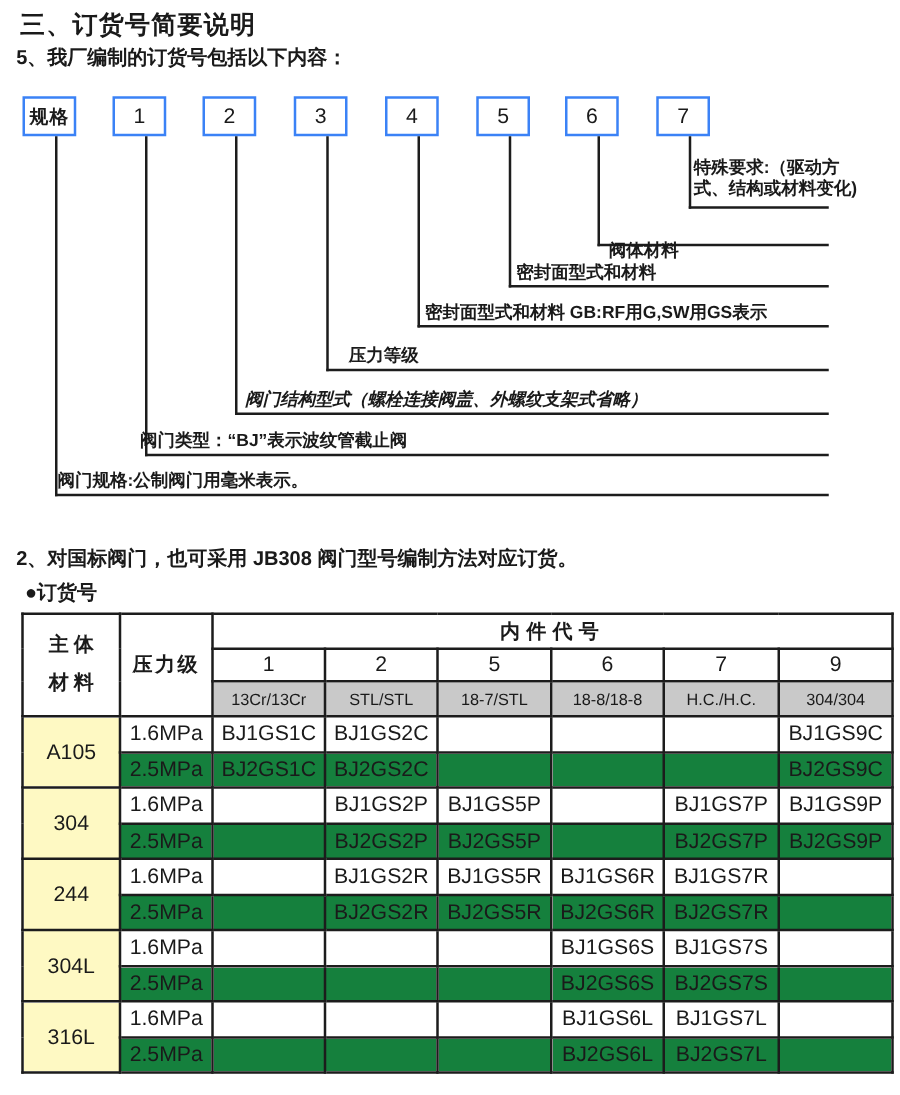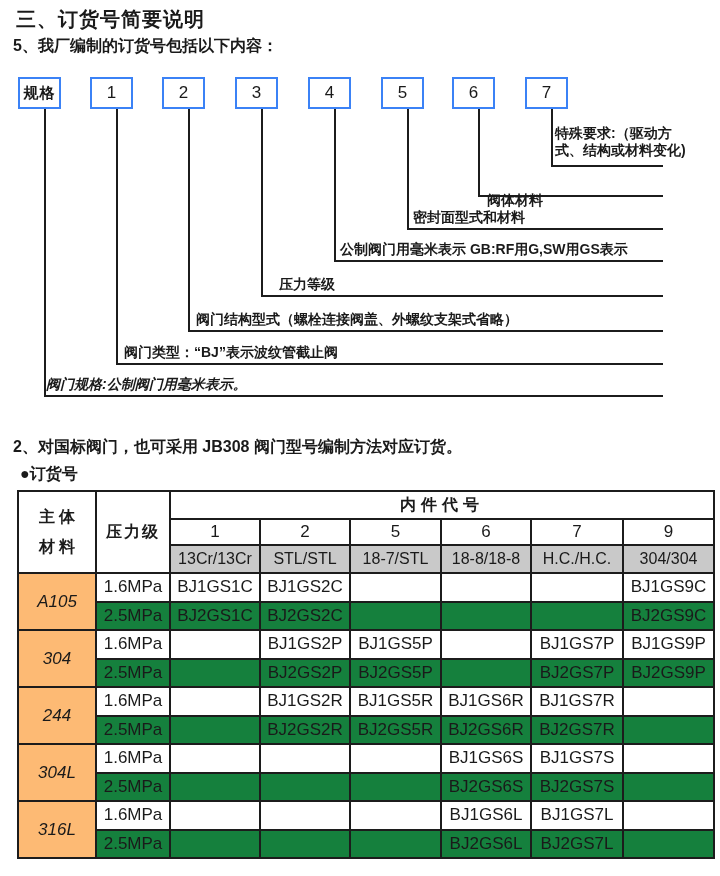--- a/index.html
+++ b/index.html
@@ -25,42 +25,42 @@
   .vline{position:absolute;width:2px;background:#1c1c1c;top:32px;}
   .v0{left:44px;height:288px;} .v1{left:116px;height:256px;} .v2{left:188px;height:223px;}
   .v3{left:261px;height:188px;} .v4{left:334px;height:153px;} .v5{left:407px;height:121px;}
   .v6{left:478px;height:88px;}  .v7{left:551px;height:58px;}
   .hline{position:absolute;height:2px;background:#1c1c1c;}
   .h0{left:44px;top:318px;width:619px;} .h1{left:116px;top:286px;width:547px;}
   .h2{left:188px;top:253px;width:475px;} .h3{left:261px;top:218px;width:402px;}
   .h4{left:334px;top:183px;width:329px;} .h5{left:407px;top:151px;width:256px;}
   .h6{left:478px;top:118px;width:185px;} .h7{left:551px;top:88px;width:112px;}
   .dlabel{position:absolute;font-size:14px;font-weight:bold;white-space:nowrap;}
-  .l0{left:46px;top:299px;font-style:italic;} .l1{left:124px;top:267px;} .l2{left:196px;top:234px;}
+  .l0{left:46px;top:299px;} .l1{left:112px;top:267px;} .l2{left:196px;top:234px;font-style:italic;}
   .l3{left:279px;top:199px;} .l4{left:340px;top:164px;} .l5{left:413px;top:132px;}
   .l6{left:487px;top:99px;margin-top:16px;}
   .l7{left:555px;top:48px;white-space:pre-line;line-height:17px;width:150px;}
 
   
   .order-table{
     position:absolute;left:17px;top:490px;width:696px;border-collapse:collapse;table-layout:fixed;
   }
   .order-table th,.order-table td{
     border:2px solid #1c1c1c;text-align:center;vertical-align:middle;padding:0;overflow:hidden;
   }
   .order-table thead tr.r1 th{height:26px;}
   .order-table thead tr.r2 th{height:24px;}
   .order-table thead tr.r3 th{height:26px;}
   .order-table tbody td{height:26.5px;}
   .th-material{font-size:16px;font-weight:bold;white-space:pre-line;line-height:30px;font-family:Liberation Serif, serif;}
   .th-pressure{font-size:16px;font-weight:bold;letter-spacing:2px;}
   .th-internals{font-size:16px;font-weight:bold;letter-spacing:5px;}
   .th-num{font-size:17px;font-weight:normal;}
-  .th-codemat{font-size:16px;font-weight:normal;background:#c9c9c9;}
-  .material-cell{font-size:17px;background:#fdba74;font-style:italic;}
+  .th-codemat{font-size:13px;font-weight:normal;background:#c9c9c9;}
+  .material-cell{font-size:17px;background:#fef9c3;}
   .pressure-cell,.code-cell{font-size:17px;}
   tr.shade .pressure-cell,tr.shade .code-cell{background:#15803d;}
 </style>
 </head>
 <body>
 
 <div class="page">
 
   <div class="title">三、订货号简要说明</div>
   <div class="sec1">5、我厂编制的订货号包括以下内容：</div>
@@ -90,21 +90,21 @@
     <div class="hline h3"></div>
     <div class="hline h4"></div>
     <div class="hline h5"></div>
     <div class="hline h6"></div>
     <div class="hline h7"></div>
 
     <div class="dlabel l0">阀门规格:公制阀门用毫米表示。</div>
     <div class="dlabel l1">阀门类型：“BJ”表示波纹管截止阀</div>
     <div class="dlabel l2">阀门结构型式（螺栓连接阀盖、外螺纹支架式省略）</div>
     <div class="dlabel l3">压力等级</div>
-    <div class="dlabel l4">公制阀门用毫米表示  GB:RF用G,SW用GS表示</div>
+    <div class="dlabel l4">密封面型式和材料  GB:RF用G,SW用GS表示</div>
     <div class="dlabel l5">密封面型式和材料</div>
     <div class="dlabel l6">阀体材料</div>
     <div class="dlabel l7">特殊要求:（驱动方
 式、结构或材料变化)</div>
   </div>
 
   <div class="sec2">2、对国标阀门，也可采用 JB308 阀门型号编制方法对应订货。</div>
   <div class="order-heading">●订货号</div>
 
   <table class="order-table">

